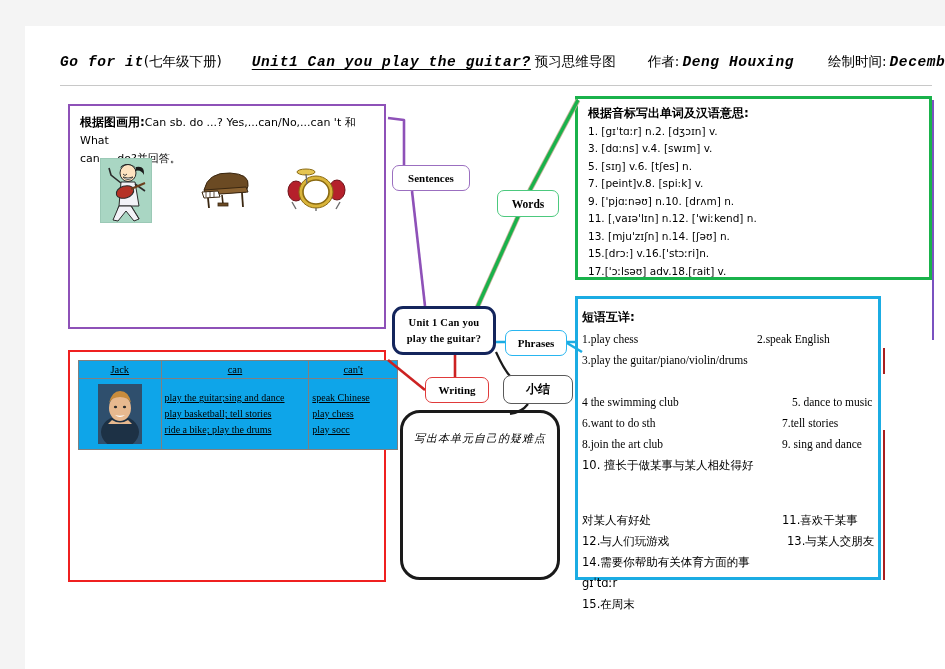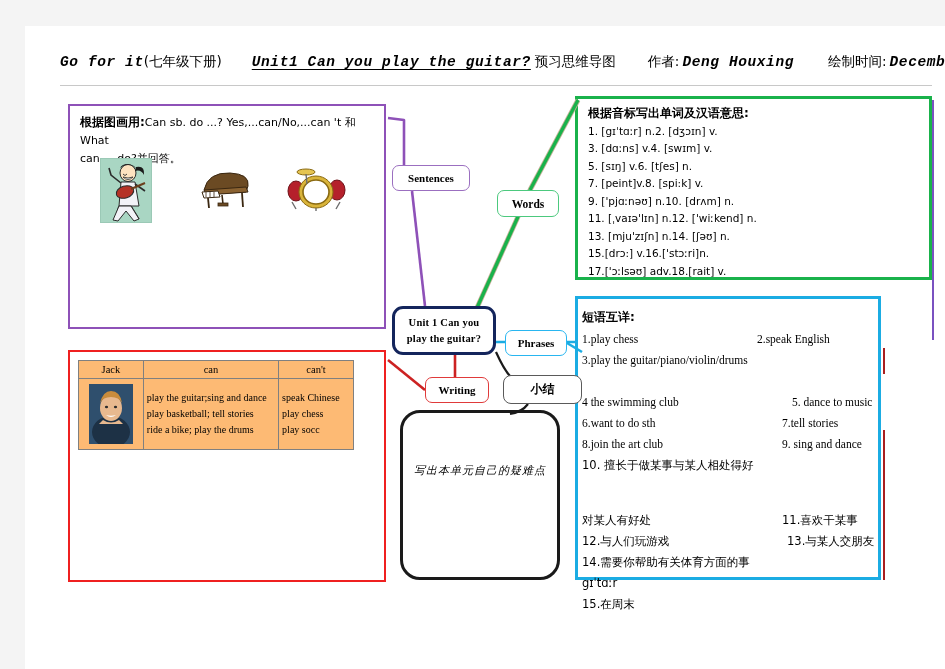--- a/index.html
+++ b/index.html
@@ -77,24 +77,25 @@
     background:#a8d5c2;border:1px solid #9bc9b6;overflow:hidden;
   }
   .pic-piano{position:absolute;left:114px;top:10px;width:60px;height:42px;}
   .pic-drums{position:absolute;left:200px;top:6px;width:68px;height:48px;}
 
   .red-box{
     left:68px;top:350px;width:318px;height:232px;
     border:2px solid #ef2020;
   }
   .tbl{
-    position:absolute;left:8px;top:8px;width:276px;
+    position:absolute;left:8px;top:8px;width:320px;
     border-collapse:collapse;
     font-family:"Liberation Serif", serif;
-    background:#fdba74;
+    background:#0ea5e9;
+    text-decoration:underline;
   }
   .tbl td,.tbl th{
     border:1px solid #808080;
     font-weight:normal;
     font-size:10px;
     color:#000;
     padding:2px 3px;
   }
   .tbl th{text-align:center;font-size:10.5px;padding:3px 2px;}
   .col-a{width:76px;}
@@ -136,21 +137,21 @@
 
   .black-box{
     left:400px;top:410px;width:160px;height:170px;
     border:3px solid #1a1a1a;border-radius:20px;
   }
   .black-text{
     position:absolute;left:0;top:18px;width:100%;
     text-align:center;
     font-family:"DejaVu Serif", serif;
     font-style:italic;
-    font-size:11px;color:#000;letter-spacing:1px;margin-top:32px;
+    font-size:11px;color:#000;letter-spacing:1px;
   }
 
   
   .node{
     position:absolute;box-sizing:border-box;background:#fff;
     display:flex;align-items:center;justify-content:center;
     text-align:center;font-weight:bold;color:#000;
     font-family:"Liberation Serif", serif;
     z-index:6;
   }
@@ -171,21 +172,21 @@
   .n-center span{display:block;padding:0 4px;}
   .n-phrases{
     left:505px;top:330px;width:62px;height:26px;
     border:1.5px solid #29b6f0;border-radius:7px;font-size:11px;
   }
   .n-writing{
     left:425px;top:377px;width:64px;height:26px;
     border:1.5px solid #e03a3a;border-radius:7px;font-size:11px;
   }
   .n-xiaojie{
-    left:503px;top:375px;width:79px;height:29px;
+    left:503px;top:375px;width:70px;height:29px;
     border:1.5px solid #5a5a5a;border-radius:8px;
     font-family:"DejaVu Sans", sans-serif;font-size:12px;
   }
 
   svg.links{position:absolute;left:0;top:0;width:945px;height:669px;
     pointer-events:none;z-index:2;}
 </style>
 </head>
 <body>
 

